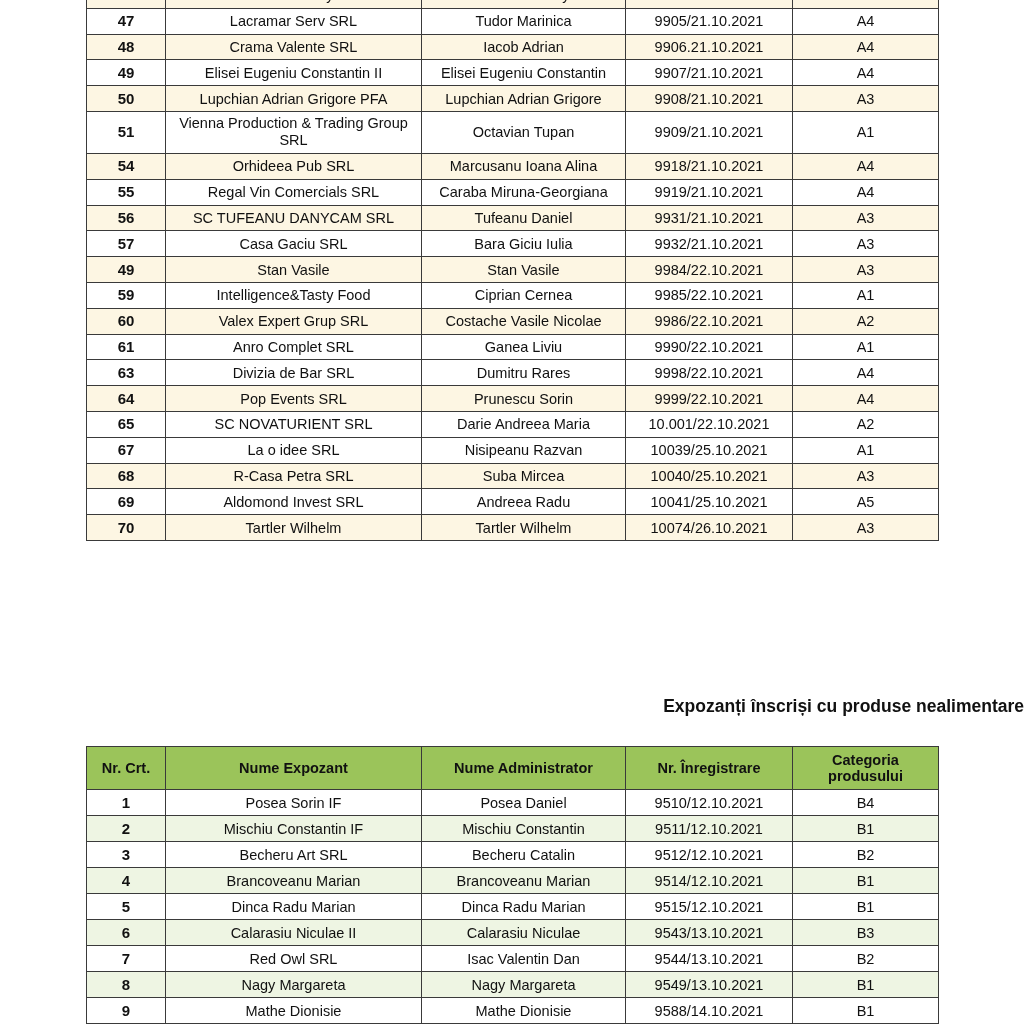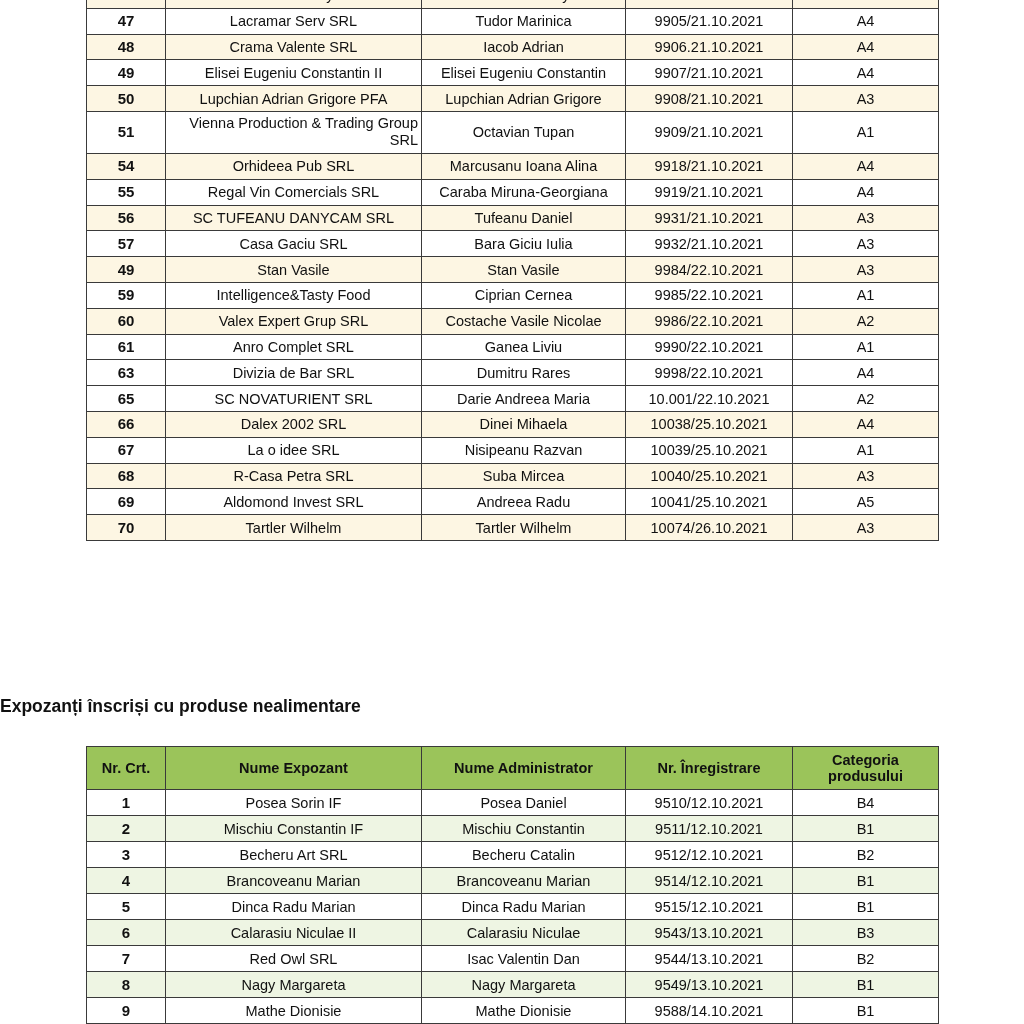--- a/index.html
+++ b/index.html
@@ -4,28 +4,28 @@
 <style>
   html, body { margin:0; padding:0; background:#ffffff; }
   body { width:1024px; height:1024px; overflow:hidden; position:relative; font-family:"Liberation Sans", sans-serif; color:#111; }
   table { border-collapse:collapse; position:absolute; left:86px; table-layout:fixed; }
   td, th { border:1.3px solid #3a3a3a; text-align:center; vertical-align:middle; padding:0 3px; font-size:14.5px; line-height:16px; overflow:hidden; white-space:nowrap; }
   td.num { font-weight:bold; font-size:15px; }
   col.c1 { width:79px; } col.c2 { width:256px; } col.c3 { width:204px; } col.c4 { width:167px; } col.c5 { width:146px; }
   #t1 { top:-18px; }
   #t1 tr { height:25.8px;padding-left:48px; }
   #t1 tr.tall { height:42px; }
-  #t1 tr.tall td.wrap { white-space:normal; line-height:17px;text-align:right; }
+  #t1 tr.tall td.wrap { white-space:normal; line-height:17px; }
   #t1 tr.alt td { background:#fdf6e3; }
   #t2 { top:746px; }
   #t2 tr { height:26px;border-radius:7px; }
   #t2 tr.head { height:43px; }
   #t2 th { background:#9bc45a; font-weight:bold; font-size:14.5px; white-space:normal; line-height:16px; }
   #t2 tr.alt td { background:#eef5e3; }
-  .section-title { position:absolute; top:696px; left:0; width:1024px; text-align:left; font-weight:bold; font-size:17.5px; }
+  .section-title { position:absolute; top:696px; left:0; width:1024px; text-align:right; font-weight:bold; font-size:17.5px; }
 </style>
 </head>
 <body>
 
 <table id="t1">
   <colgroup>
       <col class="c1">
       <col class="c2">
       <col class="c3">
       <col class="c4">
@@ -130,33 +130,33 @@
         <td>9990/22.10.2021</td>
         <td>A1</td>
       </tr>
       <tr>
         <td class="num">63</td>
         <td>Divizia de Bar SRL</td>
         <td>Dumitru Rares</td>
         <td>9998/22.10.2021</td>
         <td>A4</td>
       </tr>
+      <tr class="alt">
+        <td class="num">64</td>
+        <td>Pop Events SRL</td>
+        <td>Prunescu Sorin</td>
+        <td>9999/22.10.2021</td>
+        <td>A4</td>
+      </tr>
       <tr>
         <td class="num">65</td>
         <td>SC NOVATURIENT SRL</td>
         <td>Darie Andreea Maria</td>
         <td>10.001/22.10.2021</td>
         <td>A2</td>
-      </tr>
-      <tr class="alt">
-        <td class="num">66</td>
-        <td>Dalex 2002 SRL</td>
-        <td>Dinei Mihaela</td>
-        <td>10038/25.10.2021</td>
-        <td>A4</td>
       </tr>
       <tr>
         <td class="num">67</td>
         <td>La o idee SRL</td>
         <td>Nisipeanu Razvan</td>
         <td>10039/25.10.2021</td>
         <td>A1</td>
       </tr>
       <tr class="alt">
         <td class="num">68</td>

